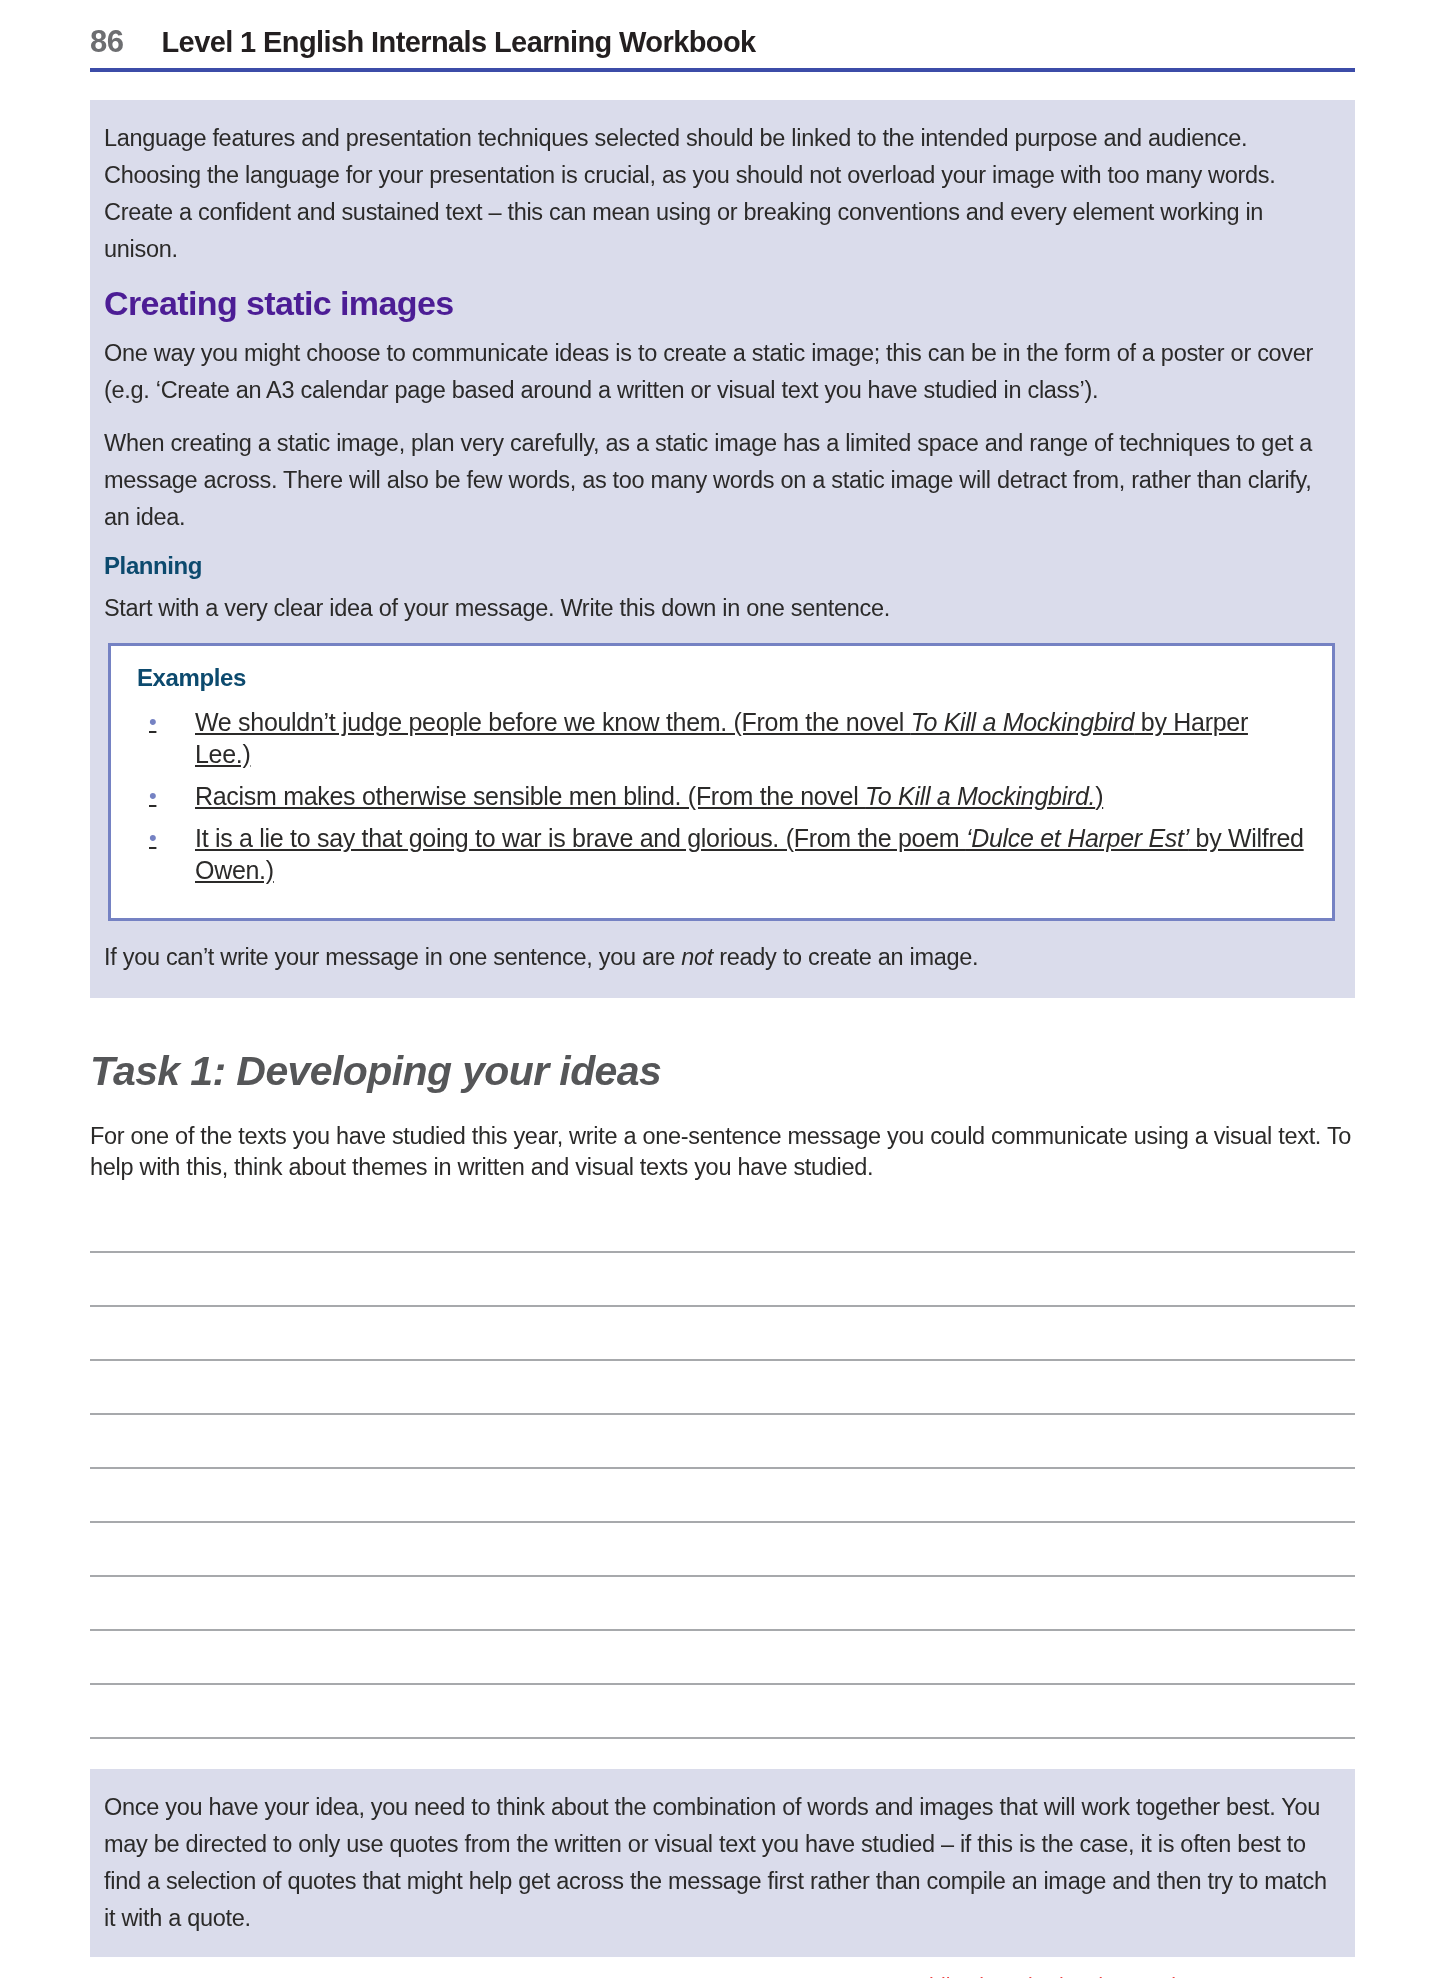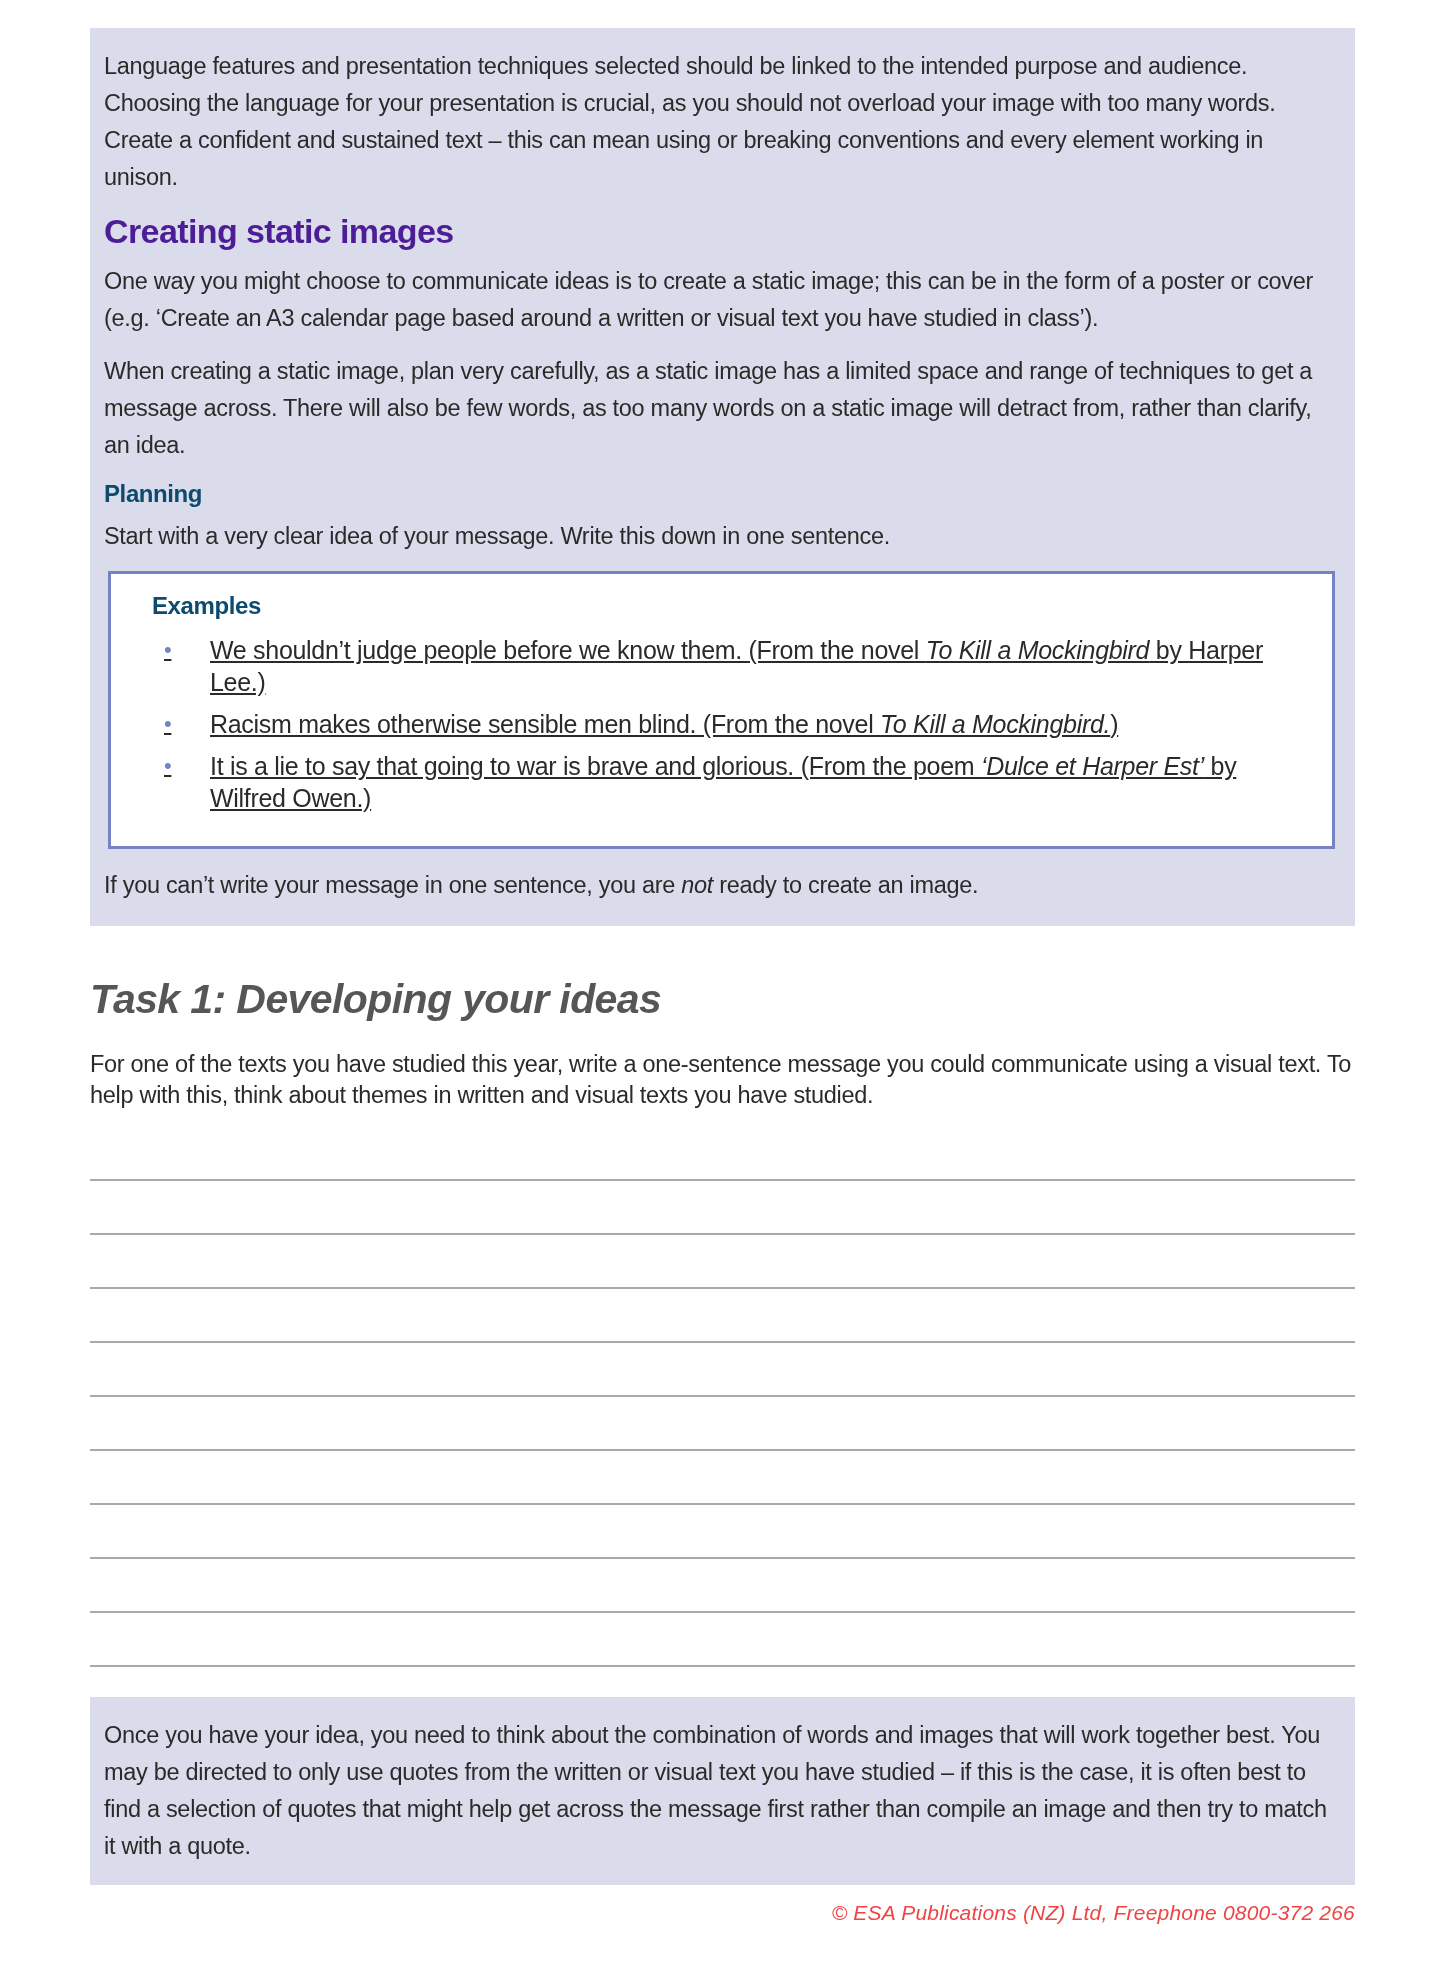--- a/index.html
+++ b/index.html
@@ -65,21 +65,21 @@
     font-weight: bold;
     color: #0c4a6e;
     letter-spacing: -0.4px;
   }
 
   
   .examples-box {
     background: #ffffff;
     border: 3px solid #7582c3;
     margin: 16px 4px 18px 4px;
-    padding: 16px 26px 22px 41px;
+    padding: 16px 26px 22px 26px;
   }
   .examples-box .blue-heading { margin: 2px 0 14px 0; }
   .examples-list { list-style: none; margin: 0; padding: 0; }
   .examples-list li {
     display: flex;
     margin-bottom: 10px;
     font-size: 25px;
     line-height: 32px;
     letter-spacing: -0.3px;
     text-decoration: underline;
@@ -134,20 +134,24 @@
     font-style: italic;
     color: #ef4444;
     letter-spacing: 0.2px;
   }
 </style>
 </head>
 <body>
 
 <div class="page">
 
+  <header class="page-header">
+    <span class="page-num">86</span>
+    <h1 class="book-title">Level 1 English Internals Learning Workbook</h1>
+  </header>
 
   <section class="panel intro">
     <p>Language features and presentation techniques selected should be linked to the intended purpose and audience. Choosing the language for your presentation is crucial, as you should not overload your image with too many words. Create a confident and sustained text – this can mean using or breaking conventions and every element working in unison.</p>
 
     <h2 class="section-heading">Creating static images</h2>
 
     <p>One way you might choose to communicate ideas is to create a static image; this can be in the form of a poster or cover (e.g. ‘Create an A3 calendar page based around a written or visual text you have studied in class’).</p>
     <p>When creating a static image, plan very carefully, as a static image has a limited space and range of techniques to get a message across. There will also be few words, as too many words on a static image will detract from, rather than clarify, an idea.</p>
 
     <h3 class="blue-heading">Planning</h3>

